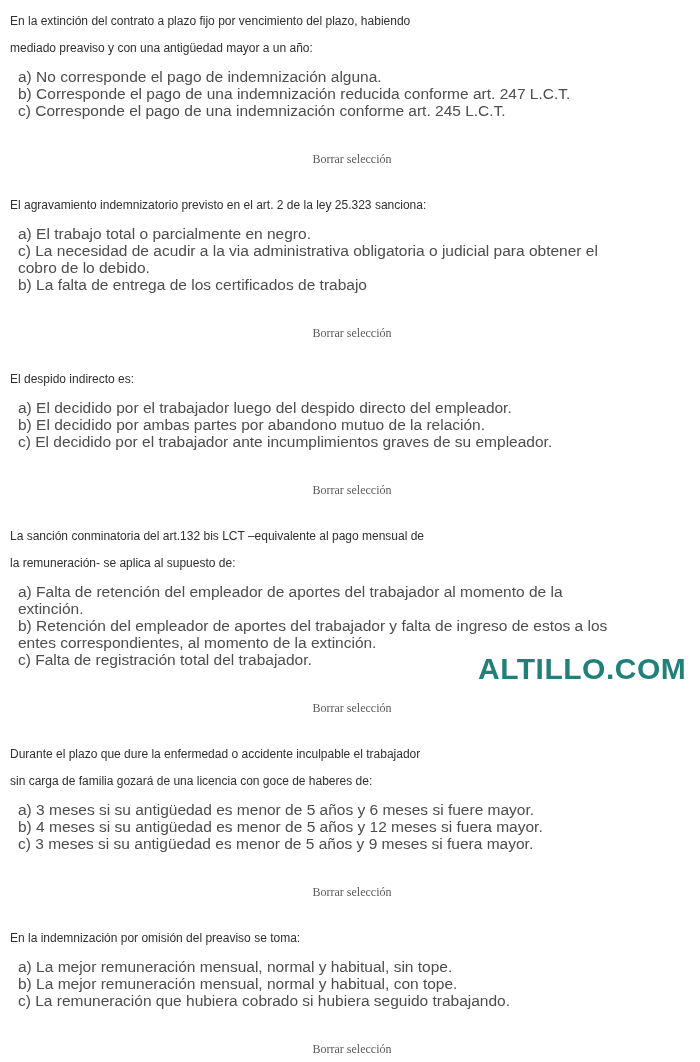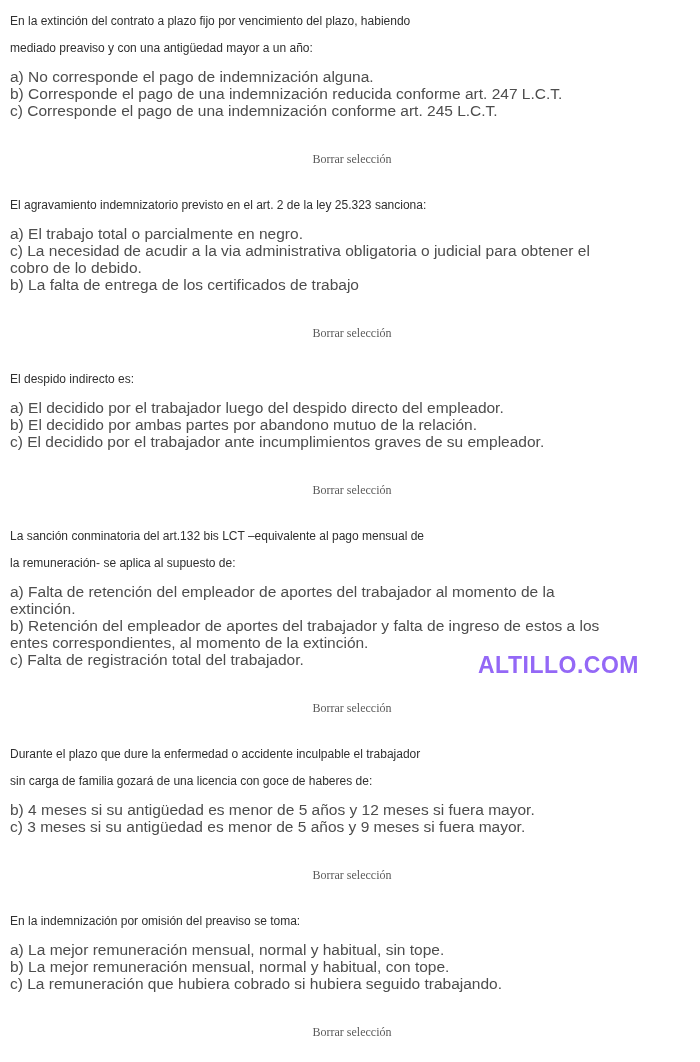--- a/index.html
+++ b/index.html
@@ -20,21 +20,21 @@
     margin: 0;
   }
   .q-title {
     font-size: 12px;
     line-height: 27px;
     color: #2f2f2f;
     white-space: pre-line;
     margin: 0 0 6px 0;
   }
   .q-options {
-    margin: 0 0 30px 0;
+    margin: 0 0 30px 8px;
   }
   .q-option {
     font-size: 15.5px;
     line-height: 17px;
     color: #4d4d4d;
     white-space: pre-line;
   }
   .clear-row {
     text-align: center;
     margin: 0 0 24px 0;
@@ -47,23 +47,23 @@
     color: #5b5b5b;
     cursor: pointer;
     text-align: right;
   }
   .watermark {
     position: absolute;
     left: 478px;
     top: 652px;
     font-family: "Liberation Sans", sans-serif;
     font-weight: bold;
-    font-size: 23px;
+    font-size: 30px;
     letter-spacing: 0.5px;
-    color: #8b5cf6;
+    color: #0f766e;
     opacity: 0.92;
     pointer-events: none;
   }
 </style>
 </head>
 <body>
 
 <div class="question-block">
   <div class="q-title">En la extinción del contrato a plazo fijo por vencimiento del plazo, habiendo
 mediado preaviso y con una antigüedad mayor a un año:</div>
@@ -114,20 +114,21 @@
   </div>
   <div class="clear-row">
     <span class="clear-link">Borrar selección</span>
   </div>
 </div>
 
 <div class="question-block">
   <div class="q-title">Durante el plazo que dure la enfermedad o accidente inculpable el trabajador
 sin carga de familia gozará de una licencia con goce de haberes de:</div>
   <div class="q-options">
+    <div class="q-option">a) 3 meses si su antigüedad es menor de 5 años y 6 meses si fuere mayor.</div>
     <div class="q-option">b) 4 meses si su antigüedad es menor de 5 años y 12 meses si fuera mayor.</div>
     <div class="q-option">c) 3 meses si su antigüedad es menor de 5 años y 9 meses si fuera mayor.</div>
   </div>
   <div class="clear-row">
     <span class="clear-link">Borrar selección</span>
   </div>
 </div>
 
 <div class="question-block">
   <div class="q-title">En la indemnización por omisión del preaviso se toma:</div>

